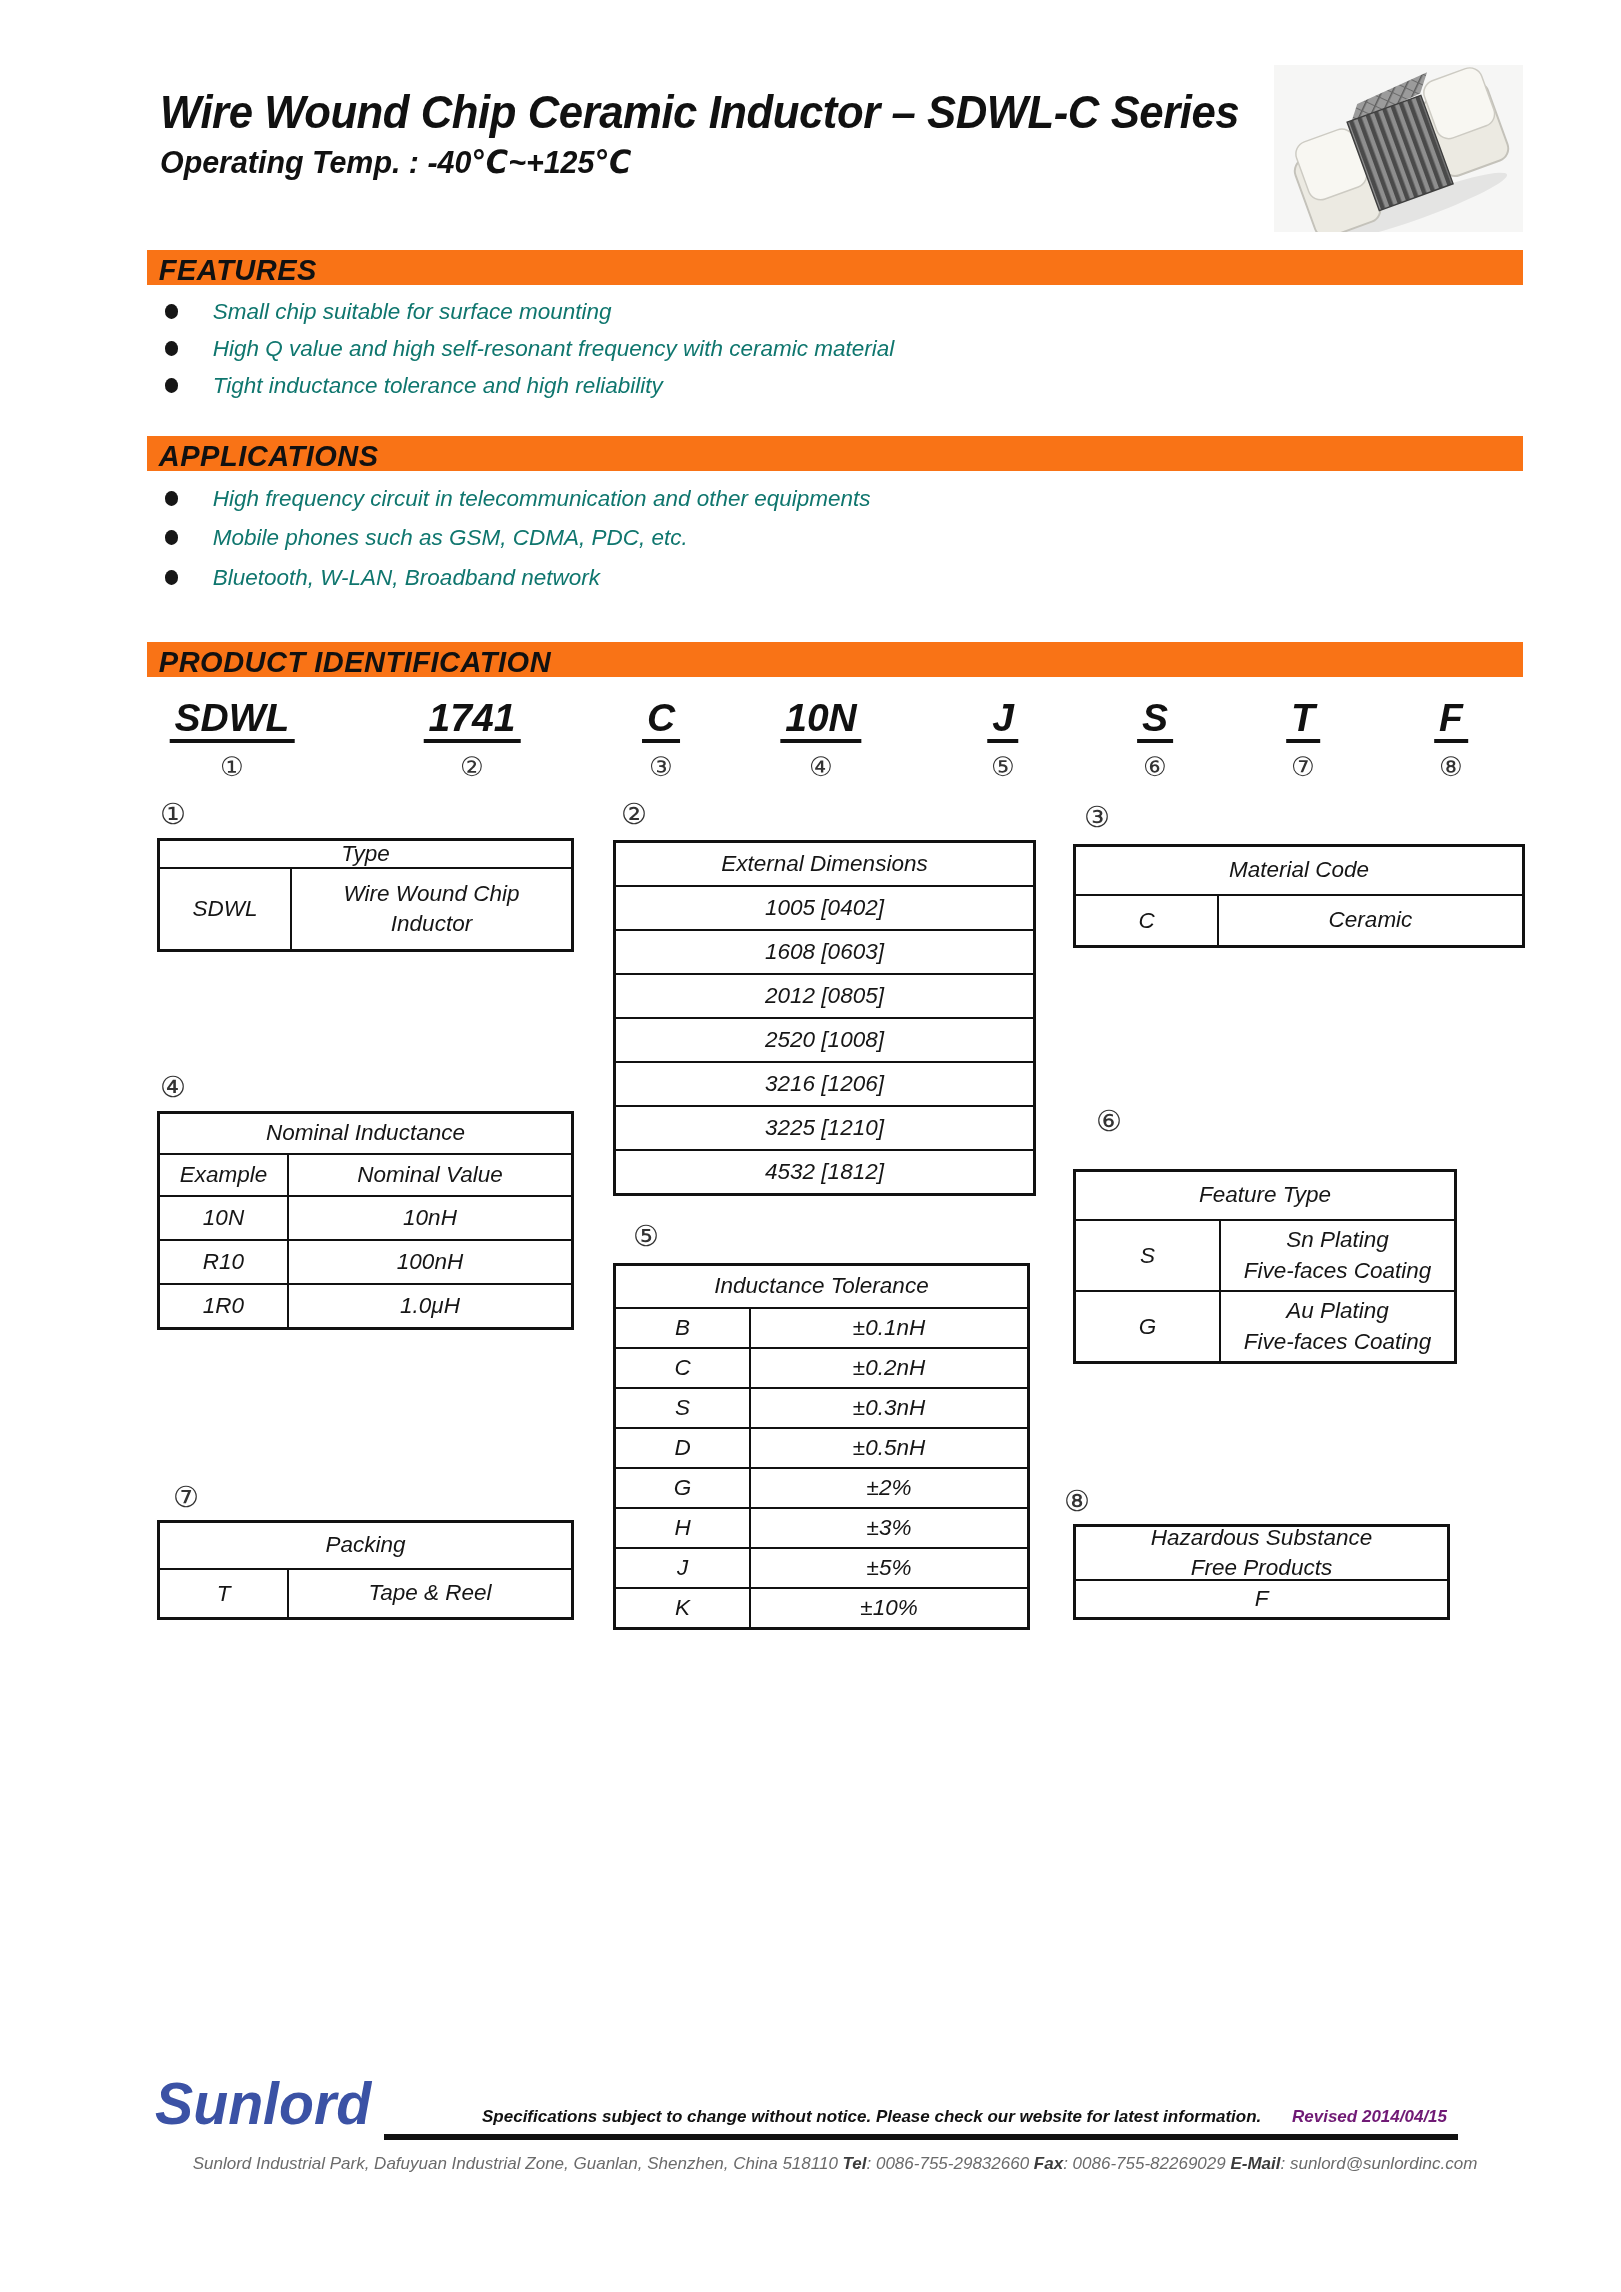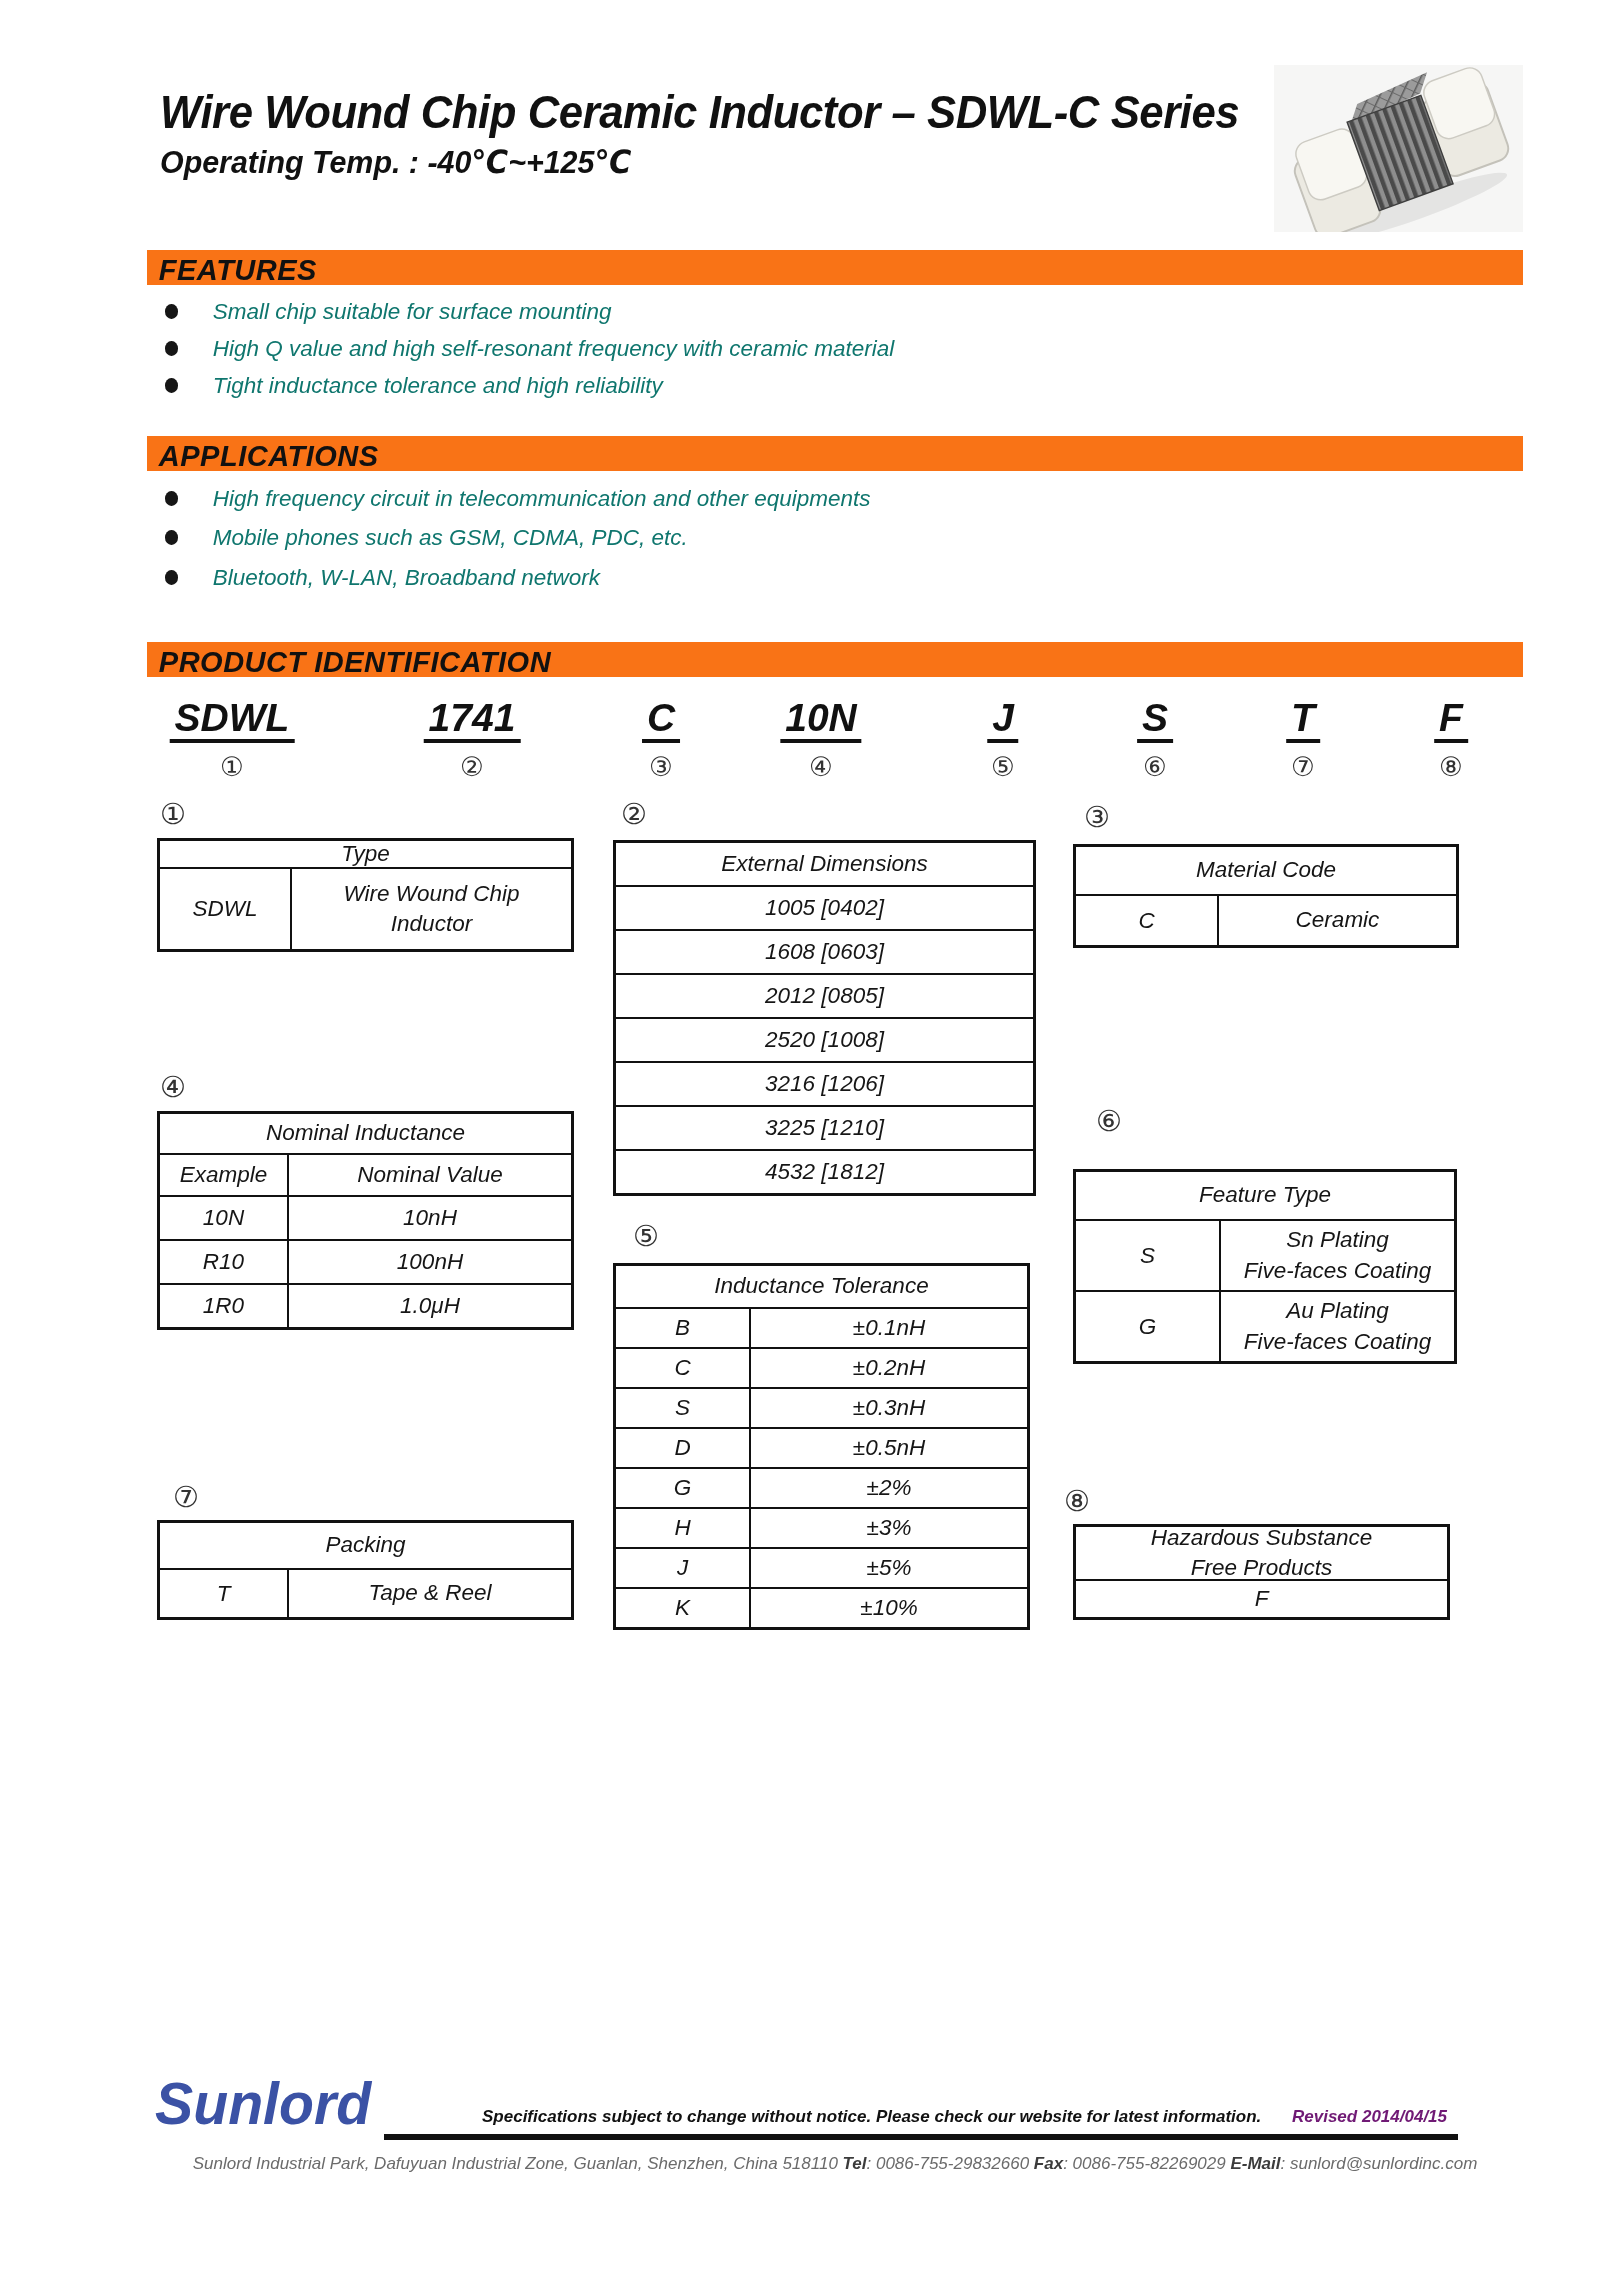--- a/index.html
+++ b/index.html
@@ -198,21 +198,21 @@
         <div class="cfull">3216 [1206]</div>
       </div>
     <div class="trow" style="height:42px">
         <div class="cfull">3225 [1210]</div>
       </div>
     <div class="trow" style="height:42px">
         <div class="cfull">4532 [1812]</div>
       </div>
   </div>
 
-  <div class="abs tbl" style="left:1073px;top:844px;width:386px">
+  <div class="abs tbl" style="left:1073px;top:844px;width:452px">
     <div class="thead" style="height:47px">Material Code</div>
     <div class="trow" style="height:49px">
       <div class="c1" style="width:143px">C</div>
       <div class="c2">Ceramic</div>
     </div>
   </div>
 
   <div class="abs tbl" style="left:157px;top:1111px;width:417px">
     <div class="thead" style="height:39px">Nominal Inductance</div>
     <div class="trow" style="height:40px">

